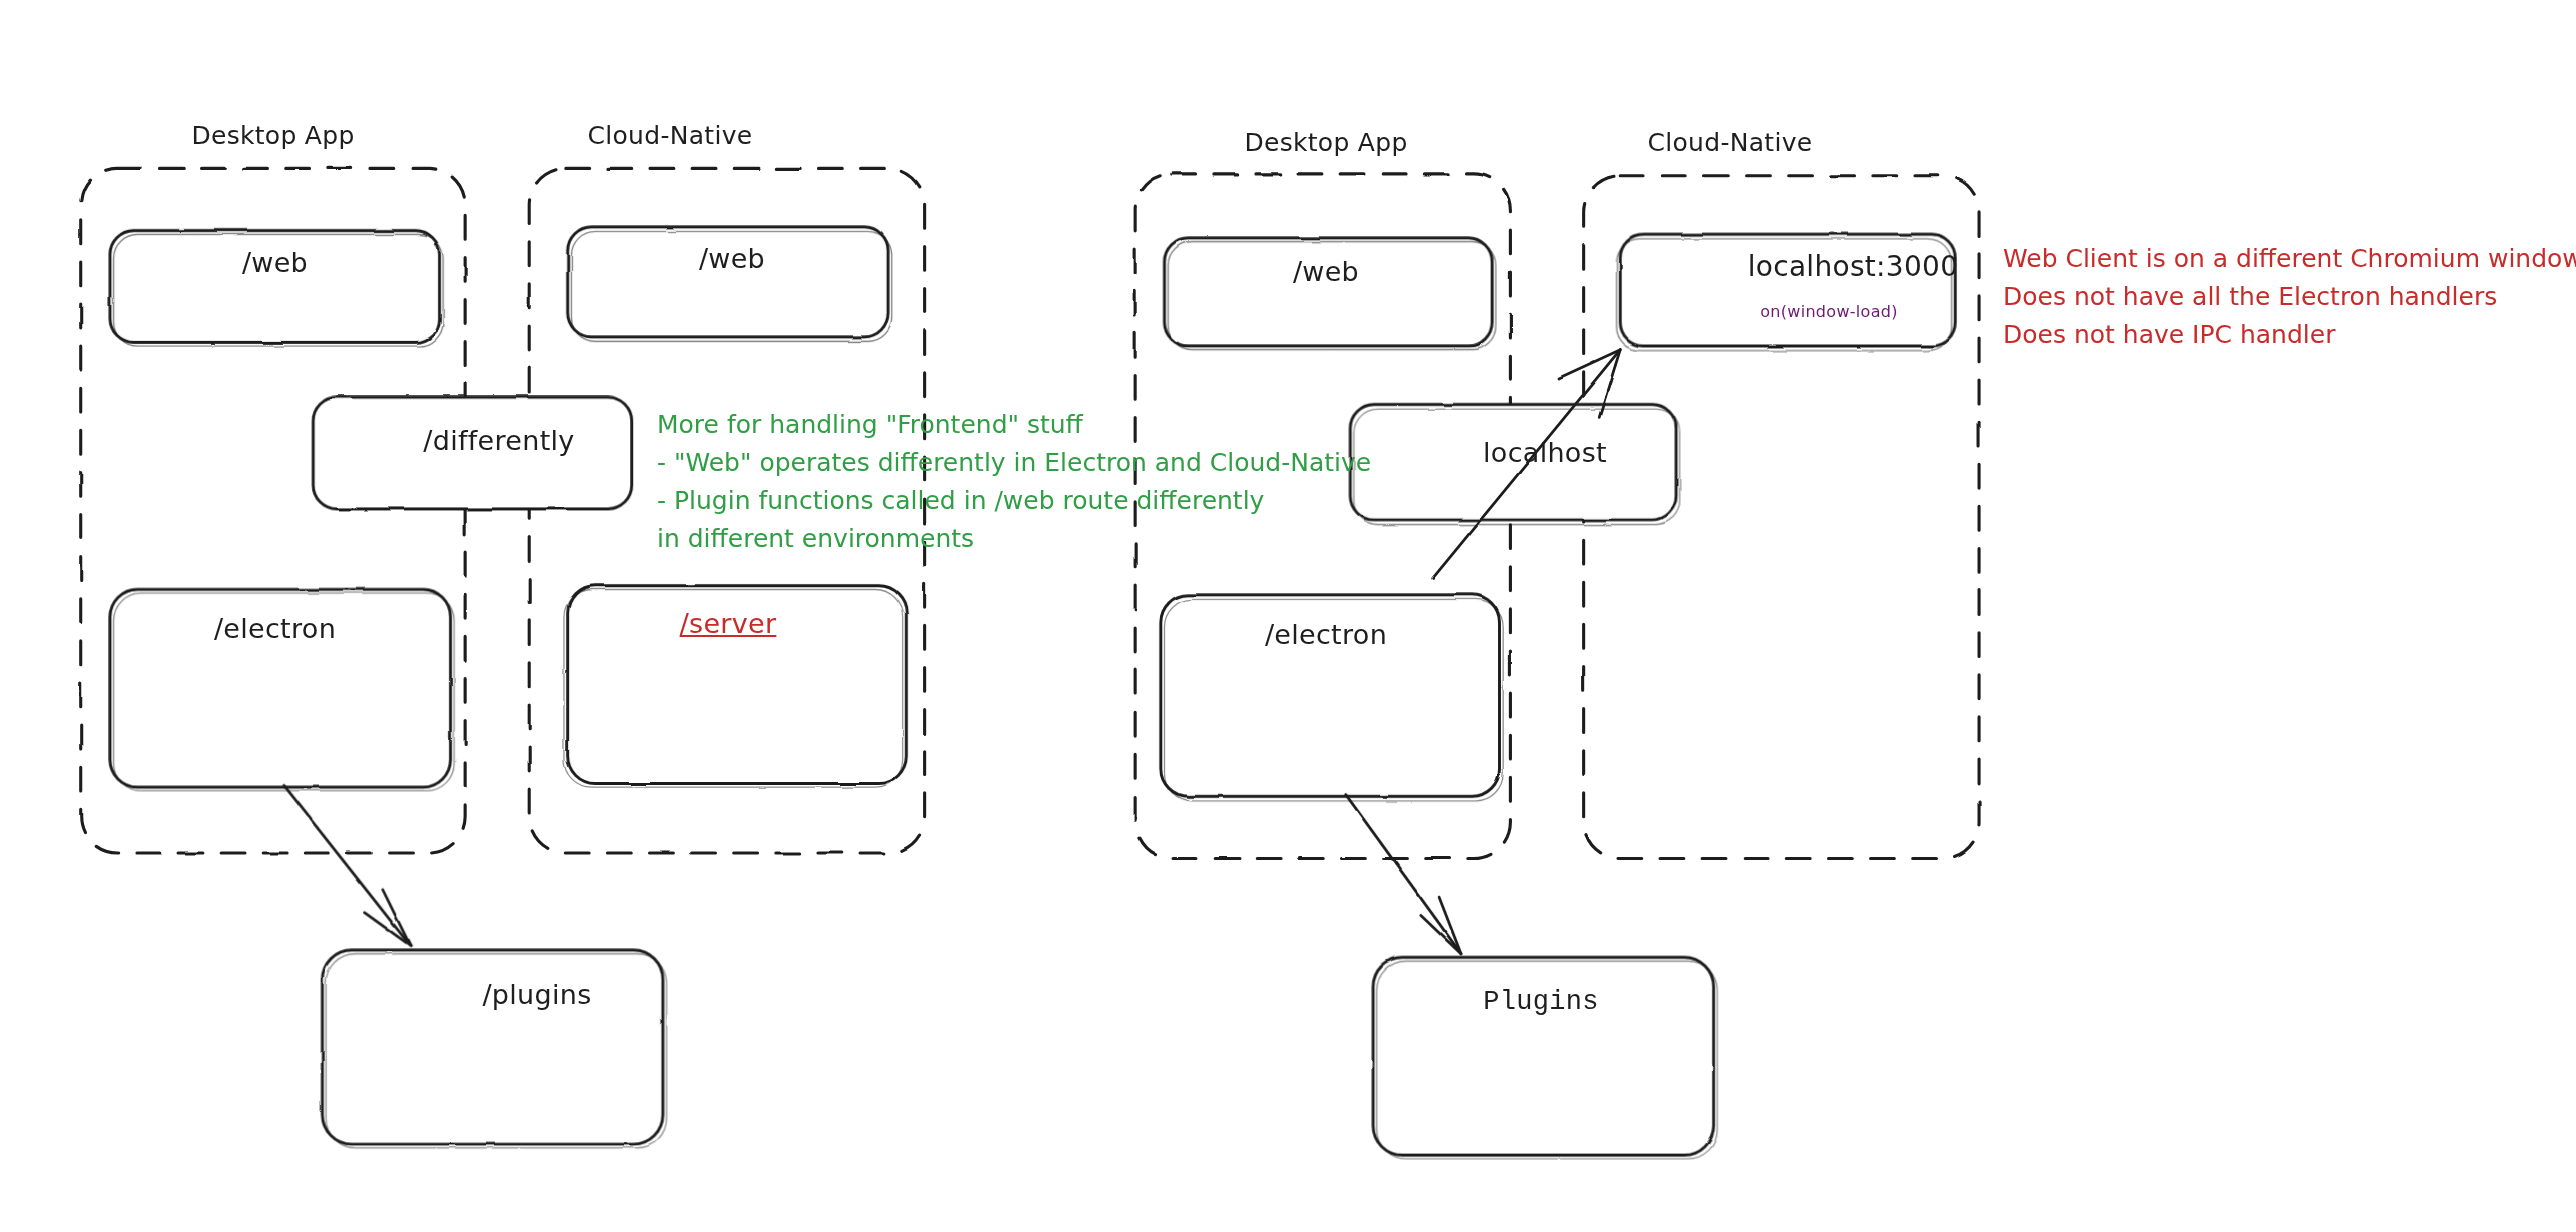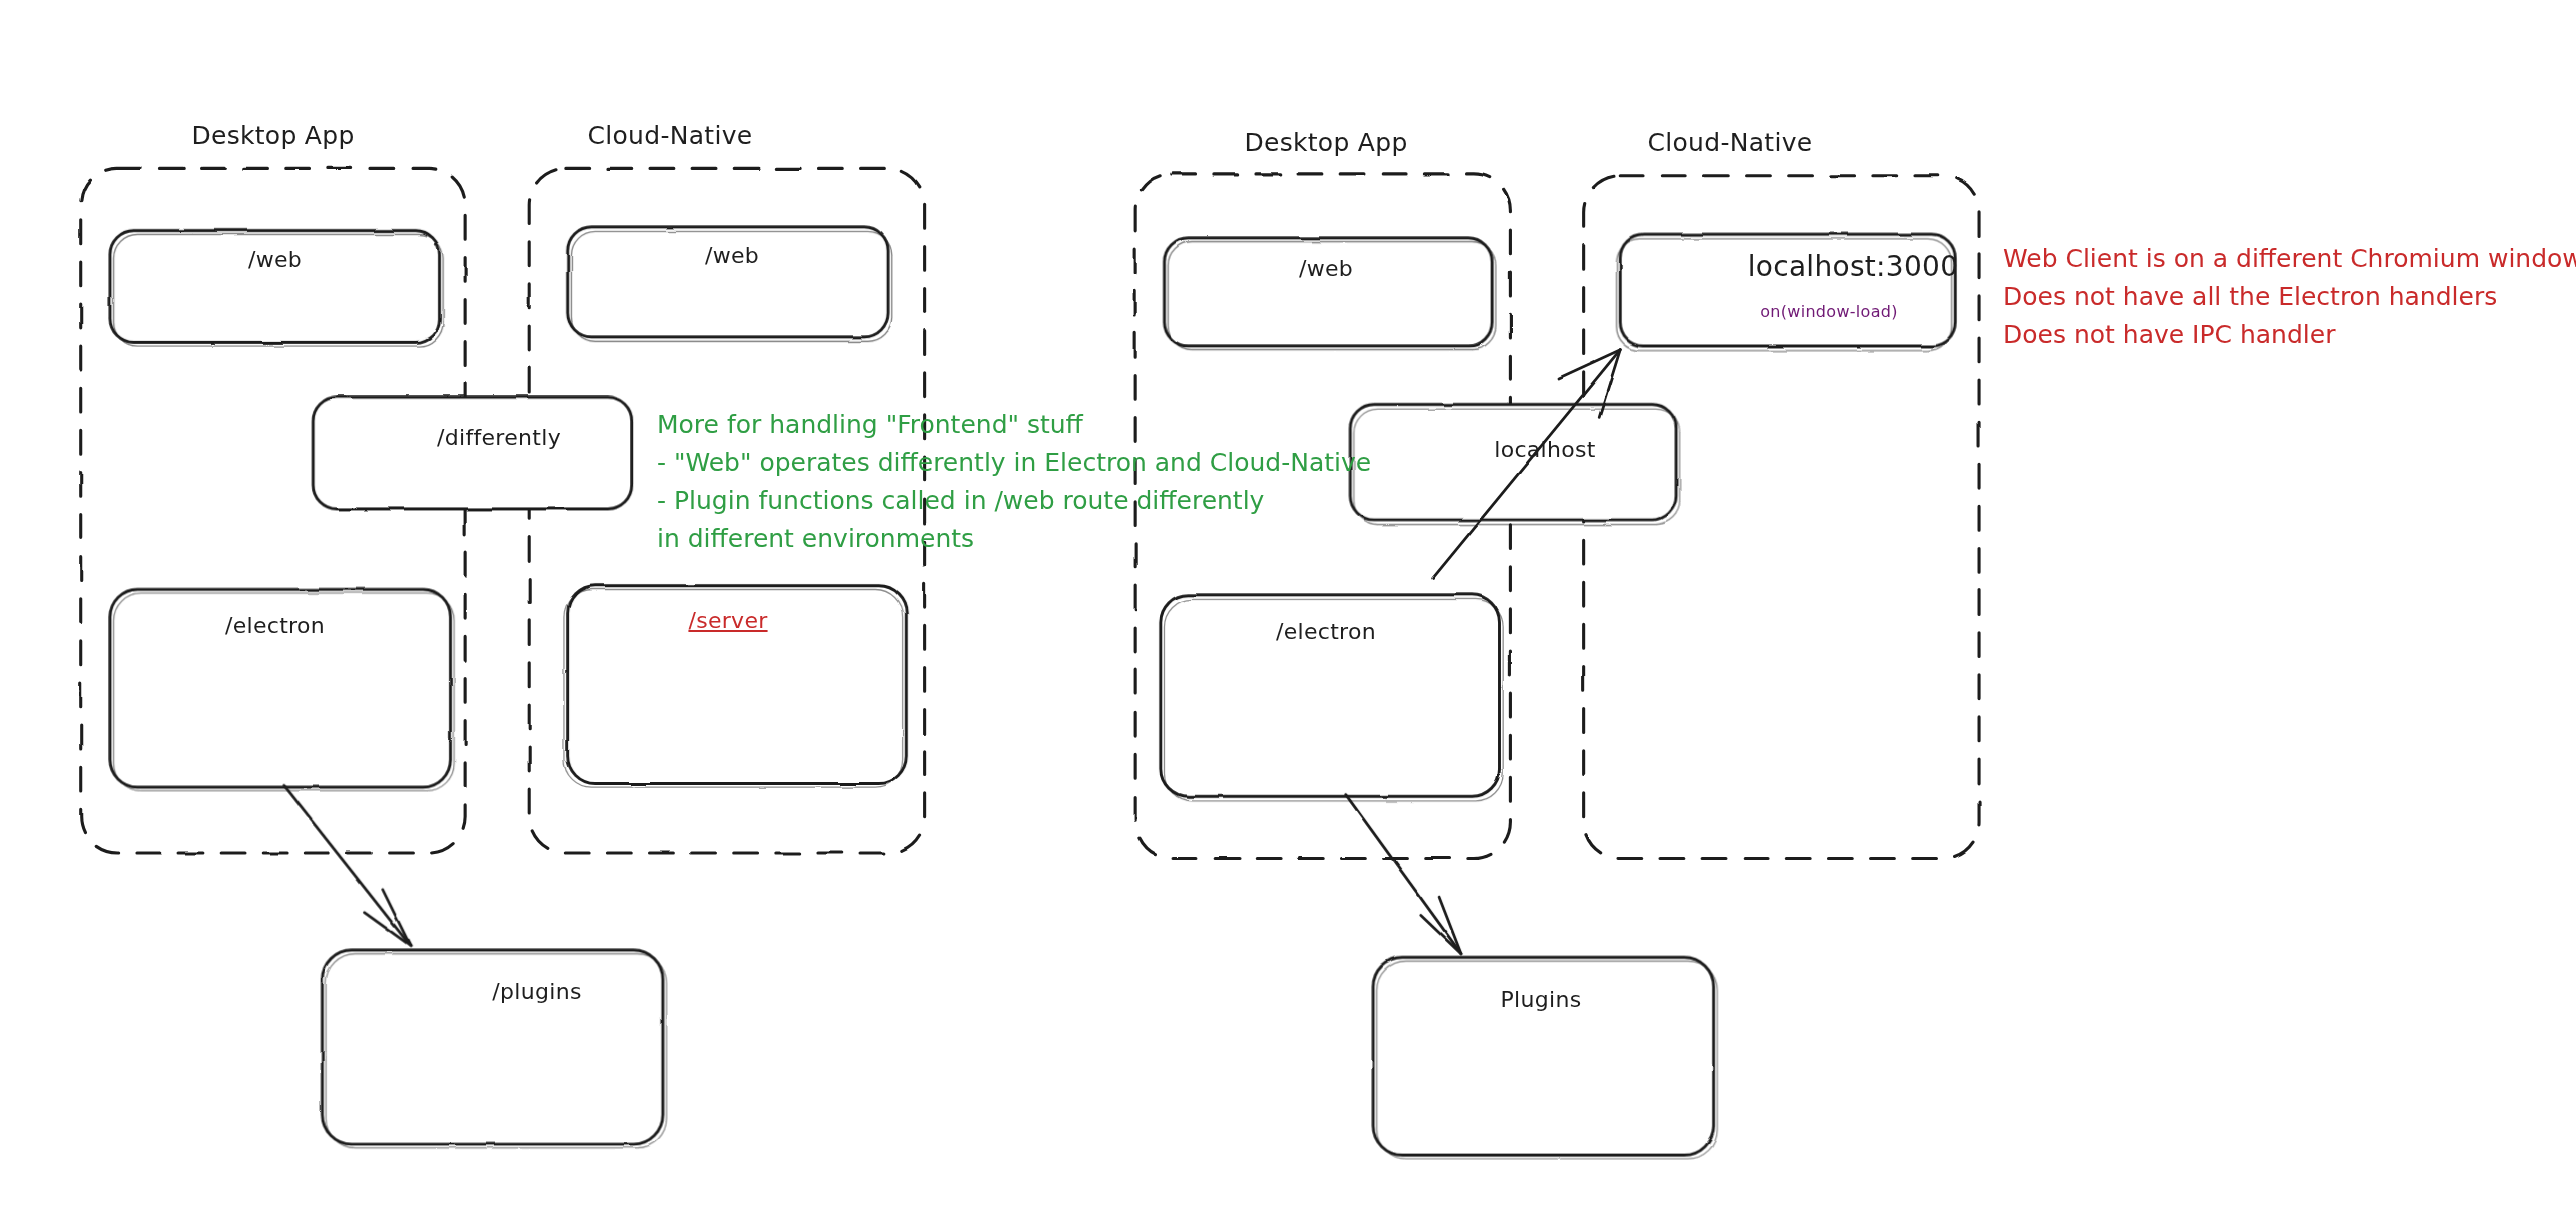--- a/index.html
+++ b/index.html
@@ -5,21 +5,21 @@
   html,body{margin:0;padding:0;background:#ffffff;}
   body{width:2576px;height:1232px;overflow:hidden;
        font-family:"DejaVu Sans","Liberation Sans",sans-serif;}
   #stage{position:relative;width:2386px;height:1232px;background:#fff;}
   #sketch{position:absolute;left:0;top:0;width:2576px;height:1232px;}
 
   .lbl{position:absolute;white-space:pre;line-height:1.0;
        font-family:"DejaVu Sans","Liberation Sans",sans-serif;
        letter-spacing:0.3px;}
   .grp-title{font-size:25px;color:#1e1e1e;transform:translateX(-50%);}
-  .box-title{font-size:22px;color:#1e1e1e;transform:translateX(-50%);}
+  .box-title{font-size:27px;color:#1e1e1e;transform:translateX(-50%);}
   .box-title.host{font-size:28px;}
   .sub-red{font-size:16px;color:#701a75;transform:translateX(-50%);}
   .box-title.red{color:#c92a2a;}
 
   .note{position:absolute;white-space:pre;line-height:1.52;font-size:25px;}
   .note.green{color:#2f9e44;}
   .note.red{color:#c92a2a;}
 </style>
 </head>
 <body>
@@ -118,21 +118,21 @@
   <div class="lbl box-title" style="left:499px;top:981px;margin-left:38px;">/plugins</div>
 
   <div class="lbl grp-title" style="left:1326px;top:130px;">Desktop App</div>
   <div class="lbl grp-title" style="left:1730px;top:130px;">Cloud-Native</div>
 
   <div class="lbl box-title" style="left:1326px;top:258px;">/web</div>
   <div class="lbl box-title host" style="left:1853px;top:253px;">localhost:3000</div>
   <div class="lbl sub-red" style="left:1829px;top:304px;">on(window-load)</div>
   <div class="lbl box-title" style="left:1545px;top:439px;">localhost</div>
   <div class="lbl box-title" style="left:1326px;top:621px;">/electron</div>
-  <div class="lbl box-title" style="left:1541px;top:989px;">Plugins</div>
+  <div class="lbl box-title" style="left:1541px;top:989px;font-family:Liberation Mono, monospace;">Plugins</div>
 
   <div class="note green" style="left:657px;top:406px;">More for handling "Frontend" stuff
 - "Web" operates differently in Electron and Cloud-Native
 - Plugin functions called in /web route differently
 in different environments</div>
 
   <div class="note red" style="left:2003px;top:240px;">Web Client is on a different Chromium window
 Does not have all the Electron handlers
 Does not have IPC handler</div>
 

